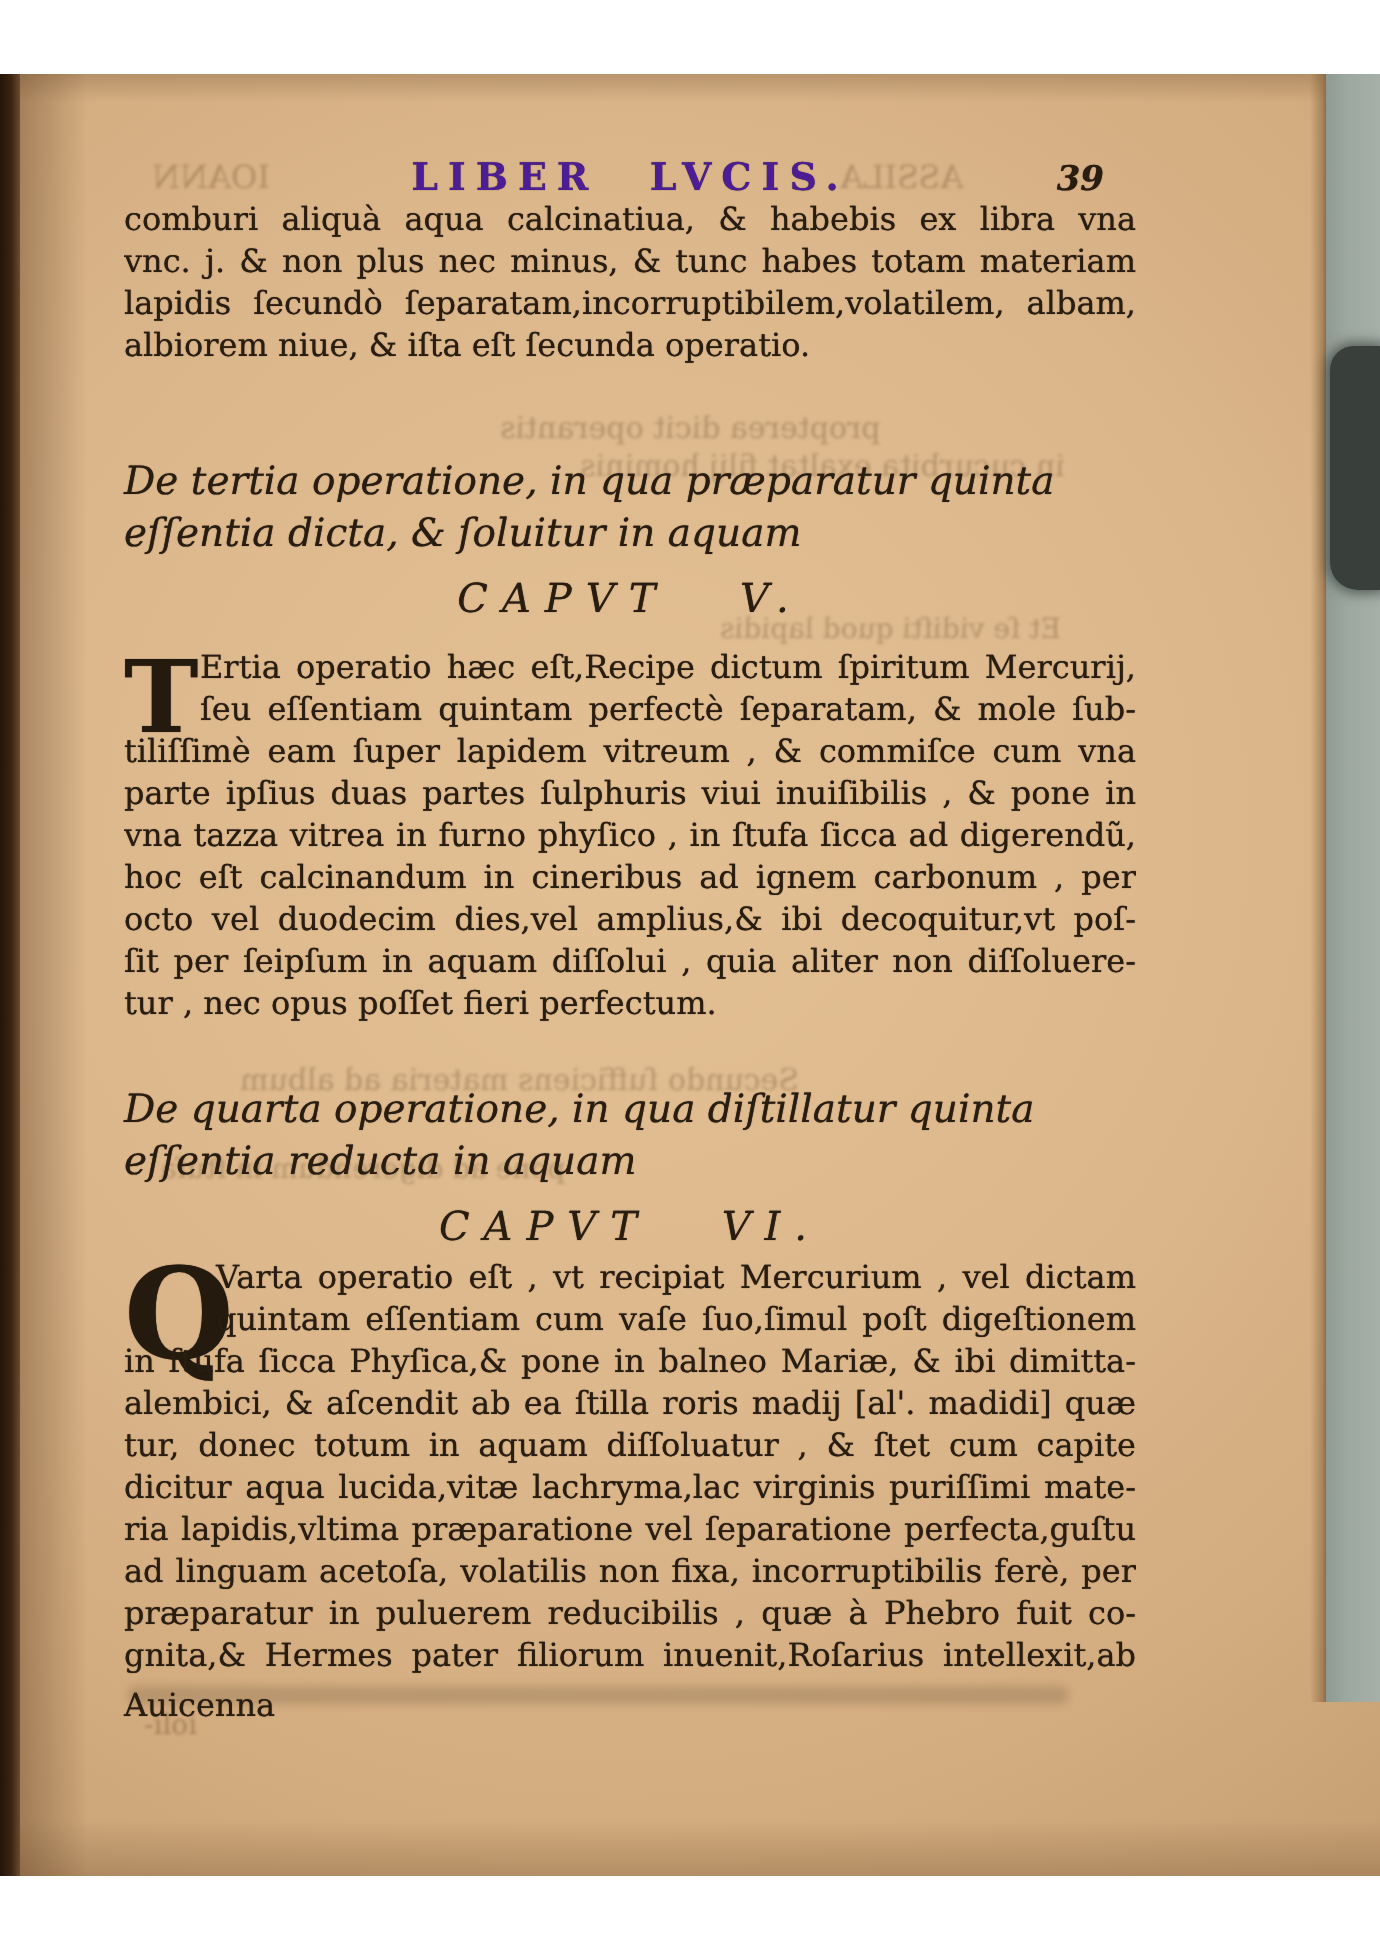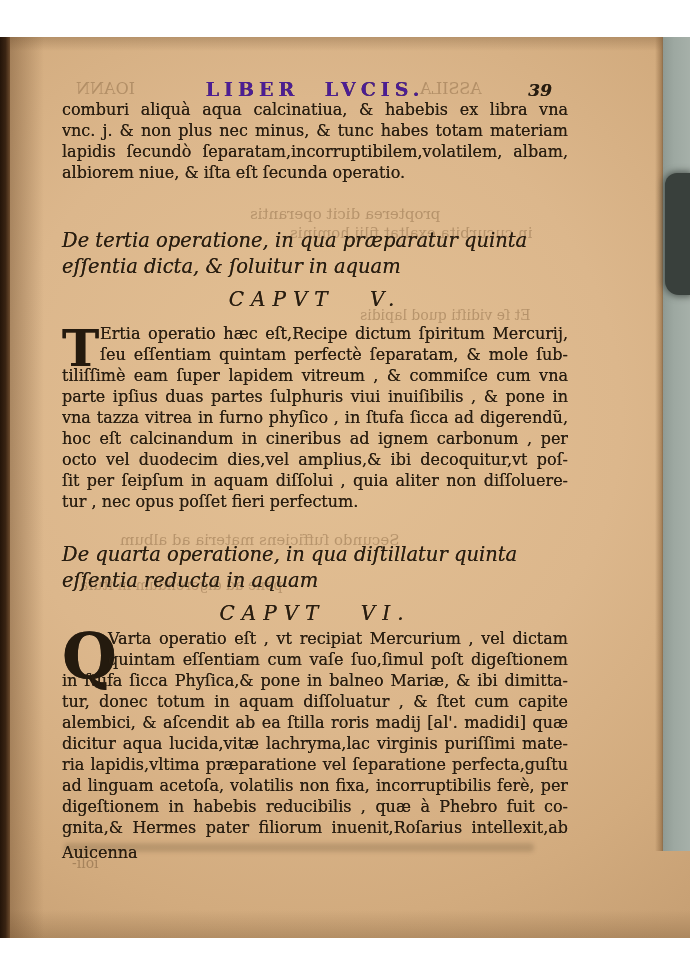--- a/index.html
+++ b/index.html
@@ -171,25 +171,25 @@
         <div class="hl">De quarta operatione, in qua diſtillatur quinta</div>
         <div class="hl">eſſentia reducta in aquam</div>
       </div>
       <div class="caput c2">CAPVT VI.</div>
 
       <div class="para3">
         <span class="dropcap dc-q">Q</span>
         <div class="line j ind-q">Varta operatio eſt , vt recipiat Mercurium , vel dictam</div>
         <div class="line j ind-q">quintam eſſentiam cum vaſe ſuo,ſimul poſt digeſtionem</div>
         <div class="line j">in ſtufa ſicca Phyſica,&amp; pone in balneo Mariæ, &amp; ibi dimitta-</div>
+        <div class="line j">alembici, &amp; aſcendit ab ea ſtilla roris madij [al'. madidi] quæ</div>
         <div class="line j">tur, donec totum in aquam diſſoluatur , &amp; ſtet cum capite</div>
-        <div class="line j">alembici, &amp; aſcendit ab ea ſtilla roris madij [al'. madidi] quæ</div>
         <div class="line j">dicitur aqua lucida,vitæ lachryma,lac virginis puriſſimi mate-</div>
         <div class="line j">ria lapidis,vltima præparatione vel ſeparatione perfecta,guſtu</div>
         <div class="line j">ad linguam acetoſa, volatilis non fixa, incorruptibilis ferè, per</div>
-        <div class="line j">digeſtionem in habebis reducibilis , quæ à Phebro fuit co-</div>
+        <div class="line j">præparatur in puluerem reducibilis , quæ à Phebro fuit co-</div>
         <div class="line j">gnita,&amp; Hermes pater filiorum inuenit,Roſarius intellexit,ab</div>
         <div class="catchword">Auicenna</div>
       </div>
 
     </div>
   </div>
 </div>
 
 </body></html>

